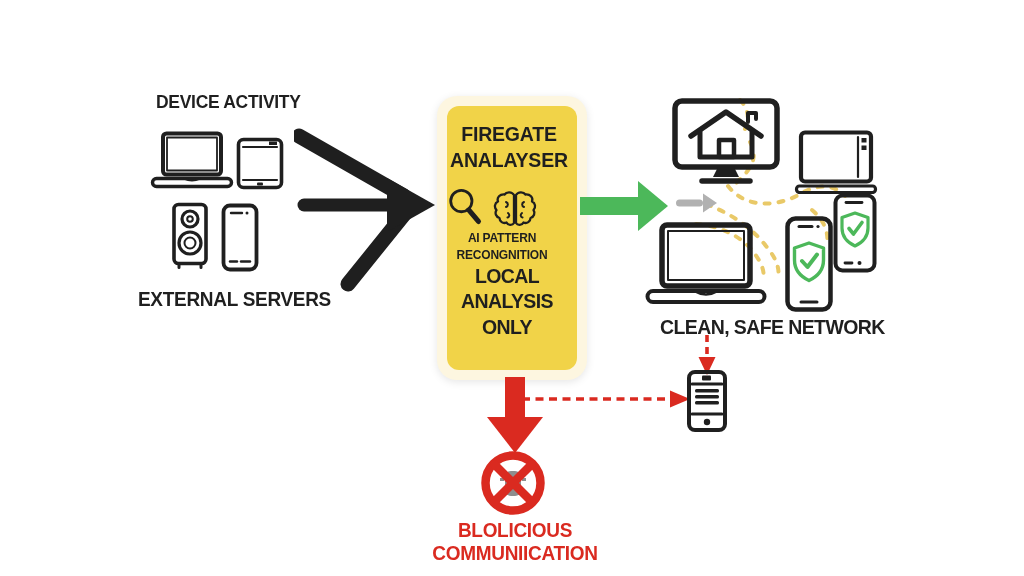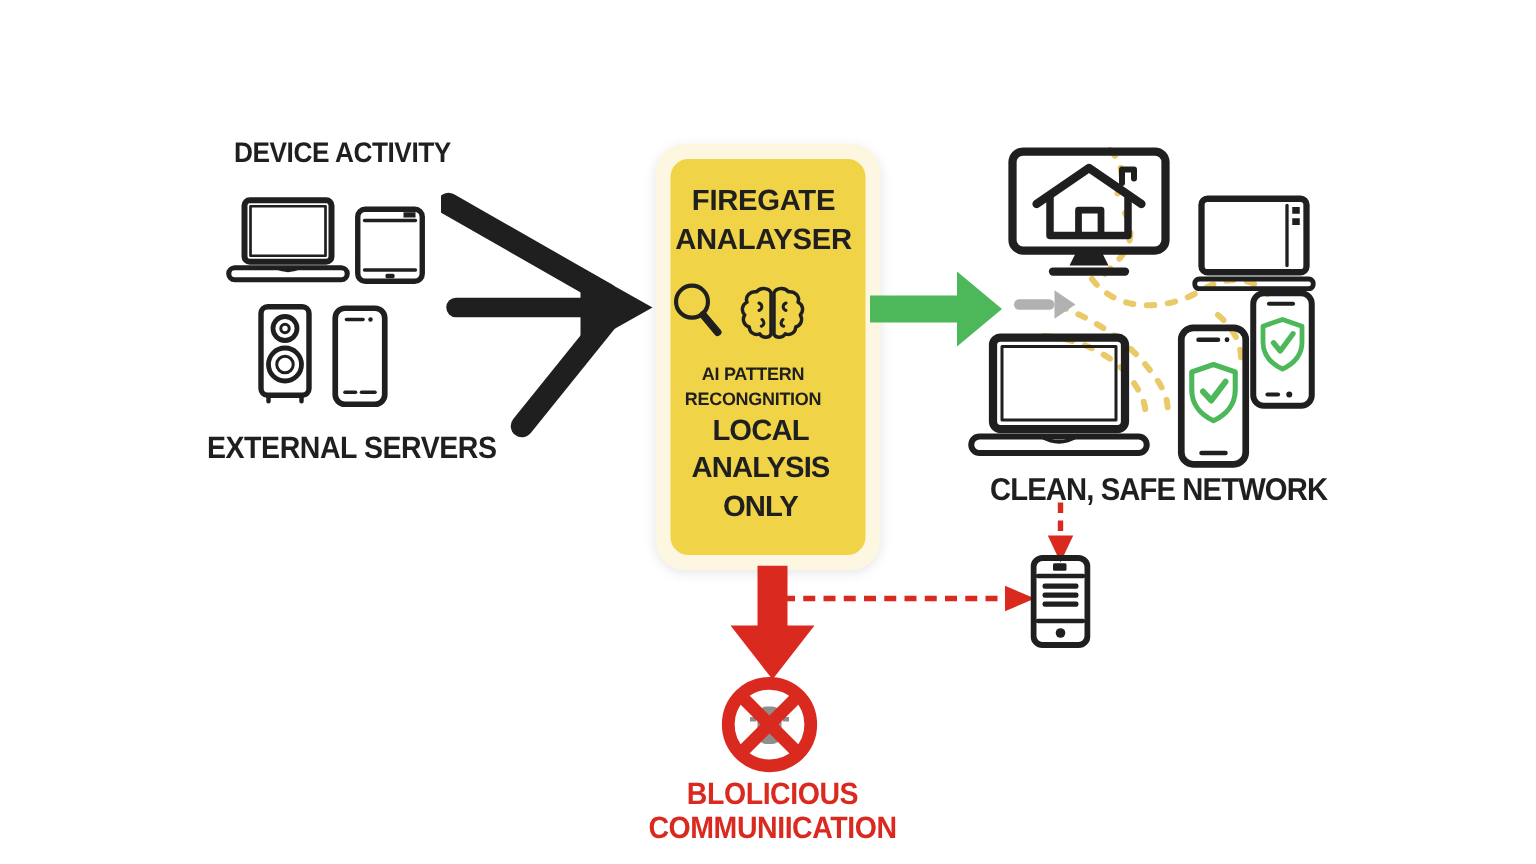--- a/index.html
+++ b/index.html
@@ -33,21 +33,21 @@
     background:var(--panel-border);border-radius:20px;
     box-shadow:0 2px 8px rgba(0,0,0,.10);
   }
   .panel-inner{
     position:absolute;left:10px;top:10px;right:10px;bottom:10px;
     background:var(--panel-fill);border-radius:12px;
     display:flex;flex-direction:column;text-align:center;
   }
   .panel-title{font-weight:bold;font-size:19.5px;line-height:1.32;color:var(--ink);margin-top:16px;letter-spacing:-0.2px;}
   .panel-icons{display:flex;align-items:center;gap:9px;margin-top:14px;}
-  .panel-subtitle{font-weight:bold;font-size:12px;line-height:1.4;color:var(--ink);margin-top:11px;letter-spacing:-0.2px;}
+  .panel-subtitle{font-weight:bold;font-size:12px;line-height:1.4;color:var(--ink);letter-spacing:-0.2px;}
   .panel-mode{font-weight:bold;font-size:19.5px;line-height:1.3;color:var(--ink);margin-top:0;letter-spacing:-0.6px;width:120px;}
   .blocked-lbl{color:var(--red);text-align:center;line-height:1.12;}
 </style>
 </head>
 <body>
 
 <div id="canvas">
 
   <div class="abs lbl" style="left:156px;top:92px;width:170px;font-size:17.5px;">DEVICE ACTIVITY</div>
 

